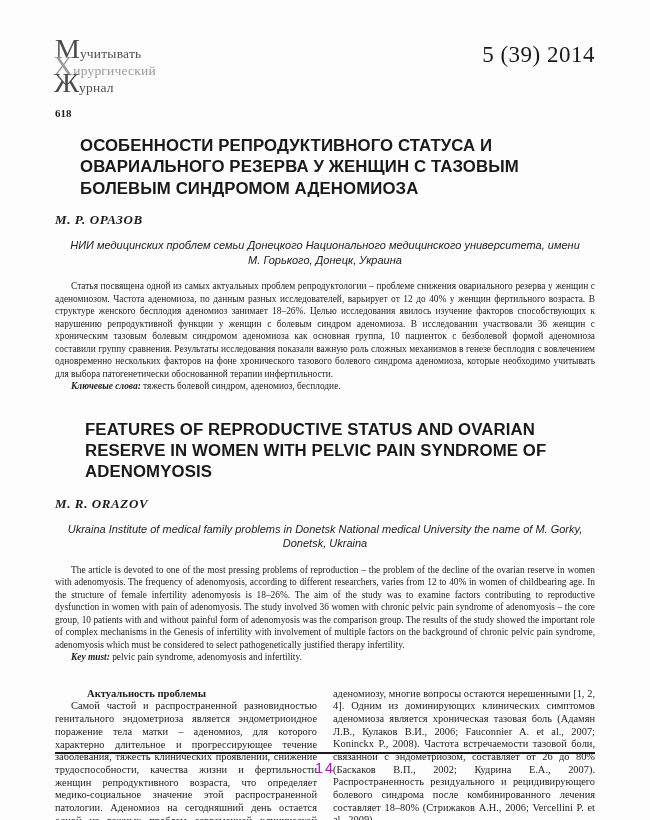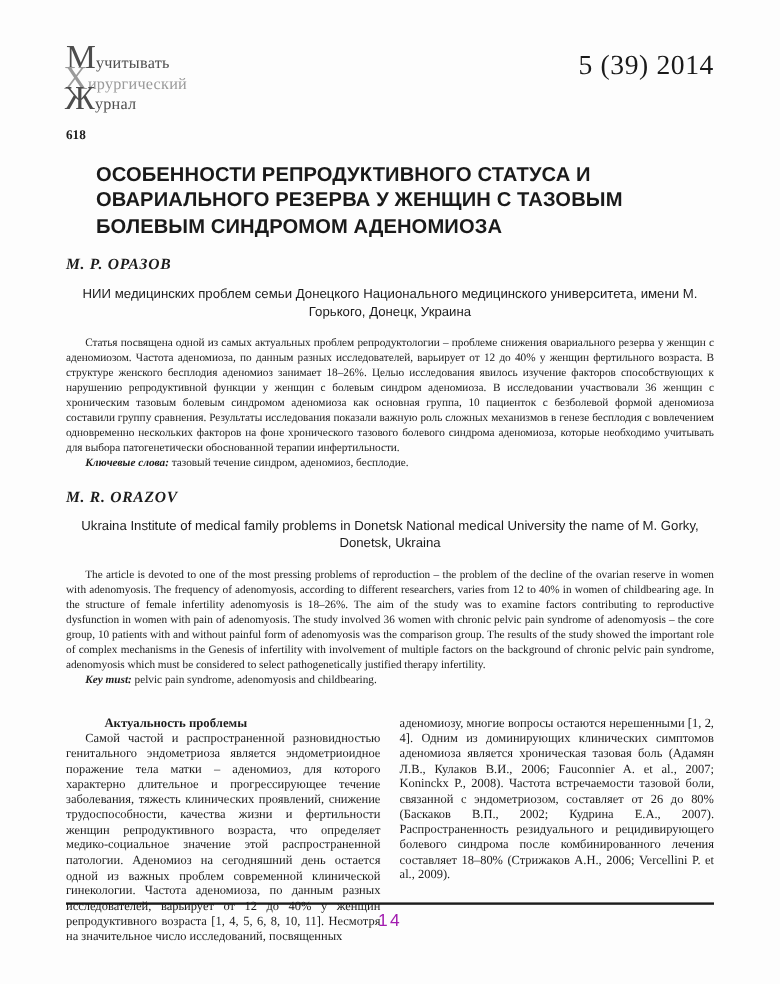--- a/index.html
+++ b/index.html
@@ -67,20 +67,21 @@
   .author {
     text-align: left;
     font-style: italic;
     font-weight: bold;
     font-size: 13px;
     letter-spacing: 0.6px;
     margin-top: 13px;
   }
   .affiliation {
     text-align: center;
+    font-style: italic;
     font-family: "Liberation Sans", sans-serif;
     font-size: 11px;
     line-height: 1.32;
     margin-top: 10px;
     padding: 0 8px;
   }
 
   
   .abstract {
     margin-top: 13px;
@@ -158,31 +159,32 @@
   <div class="article-ref">618</div>
 
   <h1 class="article-title title-ru">ОСОБЕННОСТИ РЕПРОДУКТИВНОГО СТАТУСА И ОВАРИАЛЬНОГО РЕЗЕРВА У ЖЕНЩИН С ТАЗОВЫМ БОЛЕВЫМ СИНДРОМОМ АДЕНОМИОЗА</h1>
 
   <div class="author">М. Р. ОРАЗОВ</div>
 
   <div class="affiliation">НИИ медицинских проблем семьи Донецкого Национального медицинского университета, имени М. Горького, Донецк, Украина</div>
 
   <div class="abstract">
     <p class="para">Статья посвящена одной из самых актуальных проблем репродуктологии – проблеме снижения овариального резерва у женщин с аденомиозом. Частота аденомиоза, по данным разных исследователей, варьирует от 12 до 40% у женщин фертильного возраста. В структуре женского бесплодия аденомиоз занимает 18–26%. Целью исследования явилось изучение факторов способствующих к нарушению репродуктивной функции у женщин с болевым синдром аденомиоза. В исследовании участвовали 36 женщин с хроническим тазовым болевым синдромом аденомиоза как основная группа, 10 пациенток с безболевой формой аденомиоза составили группу сравнения. Результаты исследования показали важную роль сложных механизмов в генезе бесплодия с вовлечением одновременно нескольких факторов на фоне хронического тазового болевого синдрома аденомиоза, которые необходимо учитывать для выбора патогенетически обоснованной терапии инфертильности.</p>
-    <p class="keywords"><span class="kw-label">Ключевые слова:</span><span> тазовый течение синдром, аденомиоз, бесплодие.</span></p>
-  </div>
-
+    <p class="keywords"><span class="kw-label">Ключевые слова:</span><span> тяжесть болевой синдром, аденомиоз, бесплодие.</span></p>
+  </div>
+
+  <h1 class="article-title title-en">FEATURES OF REPRODUCTIVE STATUS AND OVARIAN RESERVE IN WOMEN WITH PELVIC PAIN SYNDROME OF ADENOMYOSIS</h1>
 
   <div class="author">M. R. ORAZOV</div>
 
   <div class="affiliation">Ukraina Institute of medical family problems in Donetsk National medical University the name of M. Gorky, Donetsk, Ukraina</div>
 
   <div class="abstract">
     <p class="para">The article is devoted to one of the most pressing problems of reproduction – the problem of the decline of the ovarian reserve in women with adenomyosis. The frequency of adenomyosis, according to different researchers, varies from 12 to 40% in women of childbearing age. In the structure of female infertility adenomyosis is 18–26%. The aim of the study was to examine factors contributing to reproductive dysfunction in women with pain of adenomyosis. The study involved 36 women with chronic pelvic pain syndrome of adenomyosis – the core group, 10 patients with and without painful form of adenomyosis was the comparison group. The results of the study showed the important role of complex mechanisms in the Genesis of infertility with involvement of multiple factors on the background of chronic pelvic pain syndrome, adenomyosis which must be considered to select pathogenetically justified therapy infertility.</p>
-    <p class="keywords"><span class="kw-label">Key must:</span><span> pelvic pain syndrome, adenomyosis and childbearing.</span></p>
+    <p class="keywords"><span class="kw-label">Key must:</span><span> pelvic pain syndrome, adenomyosis and infertility.</span></p>
   </div>
 
   <div class="body-columns">
     <div class="column">
       <p class="section-heading">Актуальность проблемы</p>
       <p>Самой частой и распространенной разновидностью генитального эндометриоза является эндометриоидное поражение тела матки – аденомиоз, для которого характерно длительное и прогрессирующее течение заболевания, тяжесть клинических проявлений, снижение трудоспособности, качества жизни и фертильности женщин репродуктивного возраста, что определяет медико-социальное значение этой распространенной патологии. Аденомиоз на сегодняшний день остается одной из важных проблем современной  клинической гинекологии. Частота аденомиоза, по данным разных исследователей, варьирует от 12 до 40% у женщин репродуктивного возраста [1, 4, 5, 6, 8, 10, 11]. Несмотря на значительное число исследований, посвященных</p>
     </div>
     <div class="column">
       <p class="cont">аденомиозу, многие вопросы остаются нерешенными [1, 2, 4]. Одним из доминирующих клинических симптомов аденомиоза является хроническая тазовая боль (Адамян Л.В., Кулаков В.И., 2006; Fauconnier A. et al., 2007; Koninckx P., 2008). Частота встречаемости тазовой боли, связанной с эндометриозом, составляет от 26 до 80% (Баскаков В.П., 2002; Кудрина Е.А., 2007). Распространенность резидуального и рецидивирующего болевого синдрома после комбинированного лечения составляет 18–80% (Стрижаков А.Н., 2006; Vercellini P. et al., 2009).</p>
 

